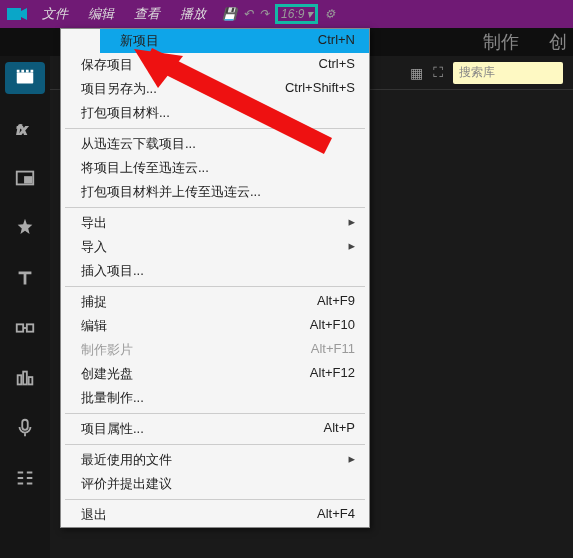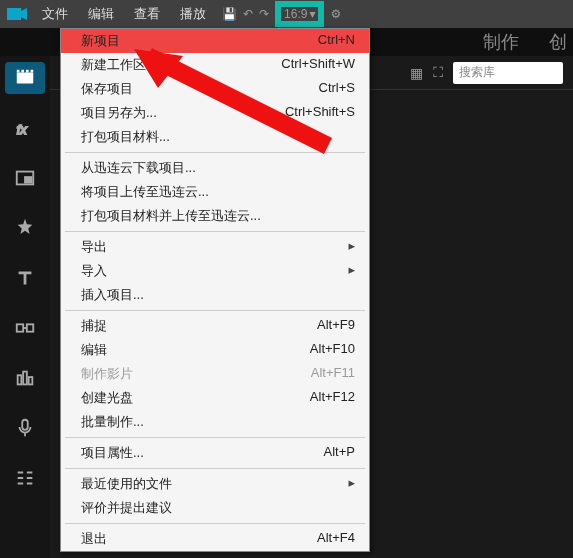--- a/index.html
+++ b/index.html
@@ -1,46 +1,46 @@
 <!DOCTYPE html>
 <html><head>
 <meta charset="utf-8">
 <style>
 * { margin:0; padding:0; box-sizing:border-box; font-family:"Microsoft YaHei",Arial,sans-serif; }
 body { width:573px; height:558px; background:#1a1a1a; color:#ccc; overflow:hidden; position:relative; }
-.topbar { height:28px; background:#404040; display:flex; align-items:center; padding-left:2px; }
+.topbar { height:28px; background:#701a75; display:flex; align-items:center; padding-left:2px;font-style:italic; }
 .logo { width:30px; height:24px; display:flex; align-items:center; justify-content:center; }
 .logo svg { width:24px; height:16px; }
 .menu-top { display:flex; gap:0; }
 .menu-top div { padding:4px 10px; color:#ddd; font-size:13px; cursor:pointer; }
 .top-icons { display:flex; align-items:center; gap:6px; margin-left:6px; }
 .top-icons span { color:#999; font-size:12px; cursor:pointer; }
-.ratio-box { border:6px solid #14b8a6; padding:0 3px; font-size:10px; color:#aaa; display:flex; align-items:center; gap:2px; }
+.ratio-box { border:3px solid #14b8a6; padding:0 3px; font-size:10px; color:#aaa; display:flex; align-items:center; gap:2px; }
 .tabbar { height:28px; background:#0f0f0f; display:flex; align-items:center; justify-content:flex-end; padding-right:6px; gap:30px; }
 .tabbar div { color:#888; font-size:18px; cursor:pointer; }
 .main { display:flex; height:calc(558px - 56px); }
 .sidebar { width:50px; background:#151515; display:flex; flex-direction:column; align-items:center; padding-top:6px; gap:18px; }
 .sidebar-icon { width:40px; height:32px; display:flex; align-items:center; justify-content:center; color:#aaa; cursor:pointer; border-radius:4px; }
 .sidebar-icon.active { background:#0d5a7a; color:#fff; }
 .sidebar-icon svg { width:22px; height:22px; }
 .content { flex:1; background:#1a1a1a; position:relative; }
 .toolbar { height:34px; display:flex; align-items:center; padding:0 10px; gap:12px; border-bottom:1px solid #333; }
 .toolbar-right { margin-left:auto; display:flex; align-items:center; gap:10px; }
-.search { background:#ffffff; height:22px; width:110px; padding:0 6px; color:#888; font-size:12px; display:flex; align-items:center; border-radius:2px; }
+.search { background:#fef9c3; height:22px; width:110px; padding:0 6px; color:#888; font-size:12px; display:flex; align-items:center; border-radius:2px; }
 .grid-icon, .expand-icon { color:#999; font-size:14px; cursor:pointer; }
 .thumbs { display:flex; gap:20px; padding:18px 10px 0 10px; flex-wrap:wrap; }
 .thumb { width:100px; }
 .thumb .img { width:100px; height:70px; background:#333; position:relative; border:1px solid #444; overflow:hidden; }
 .thumb .cap { text-align:center; color:#aaa; font-size:11px; margin-top:8px; white-space:nowrap; overflow:hidden; }
 .badge { position:absolute; top:2px; right:2px; background:#000; color:#fff; font-size:9px; padding:1px 3px; }
 .badge3d { position:absolute; top:2px; left:2px; background:#d08000; color:#fff; font-size:9px; padding:1px 3px; }
 
 .dropdown { position:absolute; top:28px; left:60px; width:310px; background:#f5f5f5; border:1px solid #888; z-index:100; font-size:13px; color:#222; box-shadow:2px 2px 6px rgba(0,0,0,.5); }
 .dropdown .item { display:flex; justify-content:space-between; padding:3px 14px 3px 20px; cursor:pointer; }
-.dropdown .item.hl { background:#ef4444; }
+.dropdown .item.hl { background:#0ea5e9;margin-left:39px; }
 .dropdown .item.disabled { color:#9a9a9a;gap:44px; }
 .dropdown .sep { height:1px; background:#ccc; margin:3px 4px; }
 .dropdown .arrow { color:#444; }
 
 .pointer { position:absolute; top:46px; left:128px; z-index:200; pointer-events:none; }
 .pointer svg { width:210px; height:120px; }
 
 .sky { position:absolute; inset:0; background:linear-gradient(#8ec9e6 60%,#5a8 60%); }
 .sky2 { position:absolute; inset:0; background:linear-gradient(#a8d4ea 70%,#648 70%); }
 .water { position:absolute; inset:0; background:linear-gradient(#87ceeb 50%,#2f7eb3 50%); }
@@ -180,24 +180,20 @@
     </div>
   </div>
 </div>
 
 <div class="dropdown">
   <div class="item hl">
       <span>新项目</span>
       <span>Ctrl+N</span>
     </div>
   <div class="item">
-      <span>新建工作区</span>
-      <span>Ctrl+Shift+W</span>
-    </div>
-  <div class="item">
       <span>保存项目</span>
       <span>Ctrl+S</span>
     </div>
   <div class="item">
       <span>项目另存为...</span>
       <span>Ctrl+Shift+S</span>
     </div>
   <div class="item">
       <span>打包项目材料...</span>
       <span></span>

